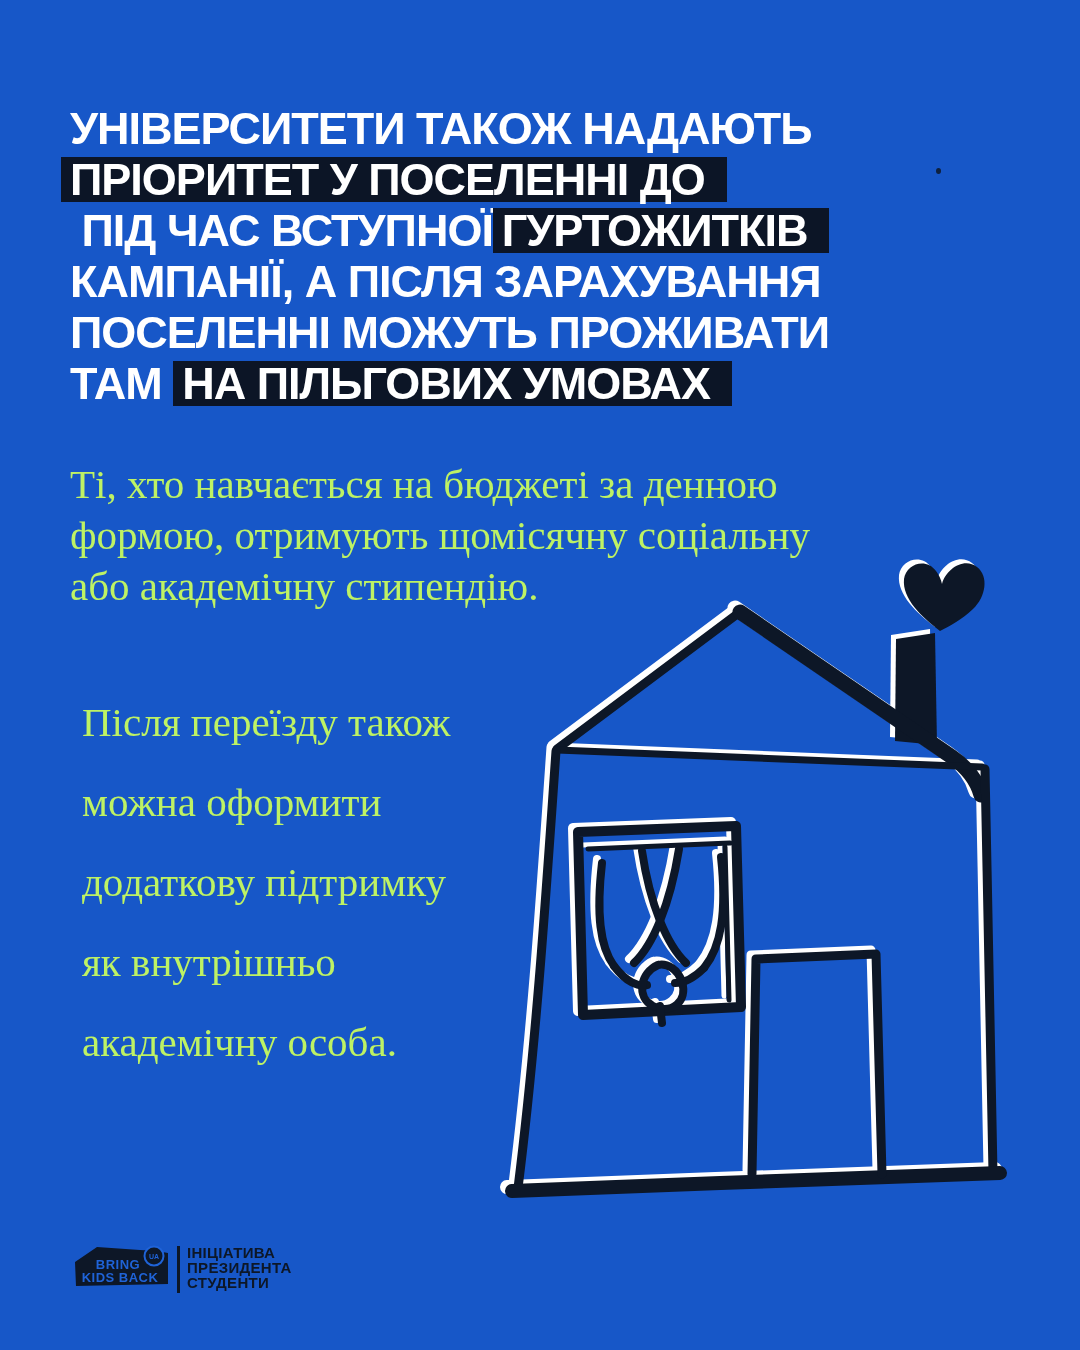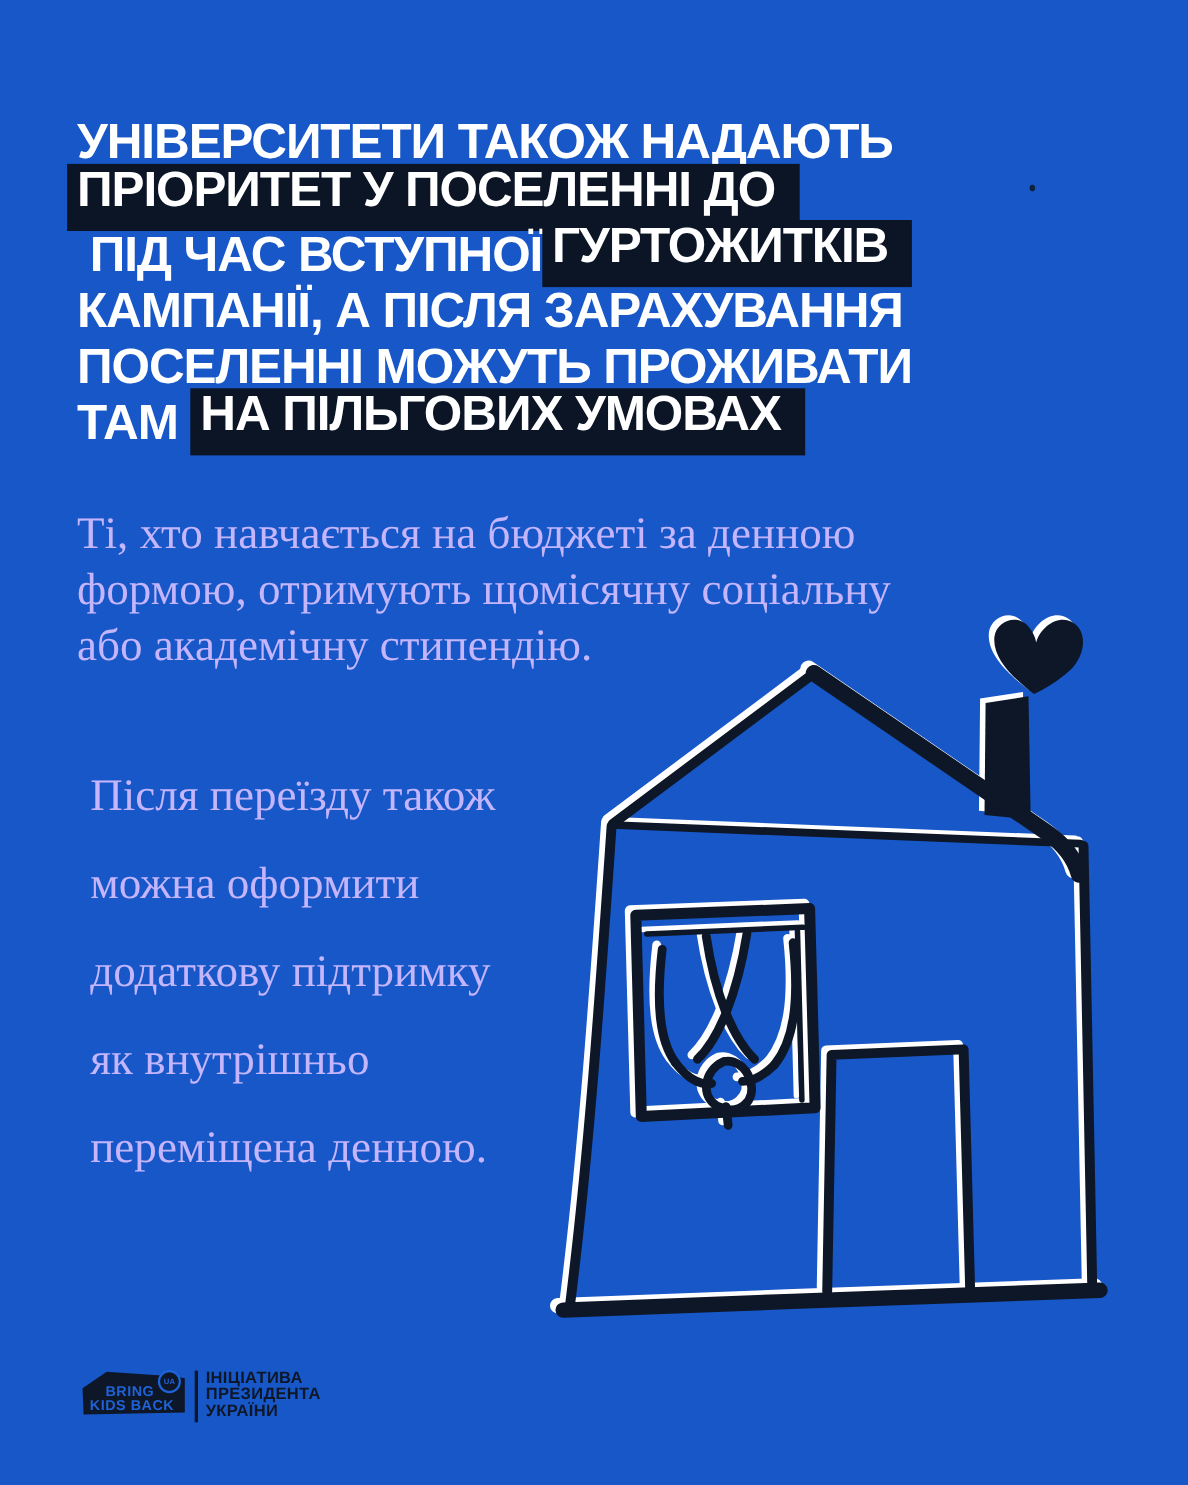--- a/index.html
+++ b/index.html
@@ -18,27 +18,27 @@
   .h-line{
     height:47px;margin-bottom:4px;
     display:flex;align-items:center;
     font-weight:bold;font-size:45px;line-height:1;
     letter-spacing:-1px;color:#ffffff;white-space:pre;
     font-stretch:condensed;
   }
   .seg{display:flex;align-items:center;}
   .seg.hl{
     background:#0c1526;
-    padding:0 22px 16px 9px;
+    padding:0 22px 0 9px;
   }
   .h-line > .seg.hl:first-child{margin-left:-9px;}
 
   
   .para{
-    position:absolute;color:#c4b5fd;
+    position:absolute;color:#bef264;
     font-family:"Liberation Serif",serif;
     font-size:41px;
   }
   .para1{left:70px;top:460px;}
   .para1 .p-line{height:51px;}
   .para2{left:82px;top:670px;}
   .para2 .p-line{height:52px;margin-top:28px;}
 
   
   .house{position:absolute;left:490px;top:545px;width:524px;height:664px;overflow:visible;}
@@ -86,21 +86,21 @@
       <div class="p-line">Ті, хто навчається на бюджеті за денною</div>
       <div class="p-line">формою, отримують щомісячну соціальну</div>
       <div class="p-line">або академічну стипендію.</div>
     </section>
 
   <section id="para2" class="para para2">
       <div class="p-line">Після переїзду також</div>
       <div class="p-line">можна оформити</div>
       <div class="p-line">додаткову підтримку</div>
       <div class="p-line">як внутрішньо</div>
-      <div class="p-line">переміщена денною.</div>
+      <div class="p-line">академічну особа.</div>
     </section>
 
   <div class="speck"></div>
 
   <svg class="house" viewBox="0 0 524 664" xmlns="http://www.w3.org/2000/svg" aria-hidden="true">
     <defs>
       <g id="house-art" stroke="currentColor" fill="none" stroke-linecap="round" stroke-linejoin="round">
         <path stroke="none" fill="currentColor" d="M 450,86 C 432,72 412,54 414,34 C 416,19 436,12 446,26 C 449,30 451,34 452,39
                  C 456,24 474,12 487,22 C 499,31 496,52 483,64 C 471,75 460,81 450,86 Z"></path>
         <path stroke="none" fill="currentColor" d="M 405,196 L 406,94 L 445,88 L 447,200 Z"></path>
@@ -137,17 +137,17 @@
       <text class="t-ua" x="81" y="12.5" text-anchor="middle">UA</text>
       <text class="t-main" x="45" y="23" text-anchor="middle">BRING</text>
       <text class="t-main" x="47" y="36" text-anchor="middle">KIDS BACK</text>
     </svg>
 
     <div class="divider"></div>
 
     <div class="initiative">
       <div>ІНІЦІАТИВА</div>
       <div>ПРЕЗИДЕНТА</div>
-      <div>УКРАЇНИ</div>
+      <div>СТУДЕНТИ</div>
     </div>
   </footer>
 
 </div>
 
 </body></html>

